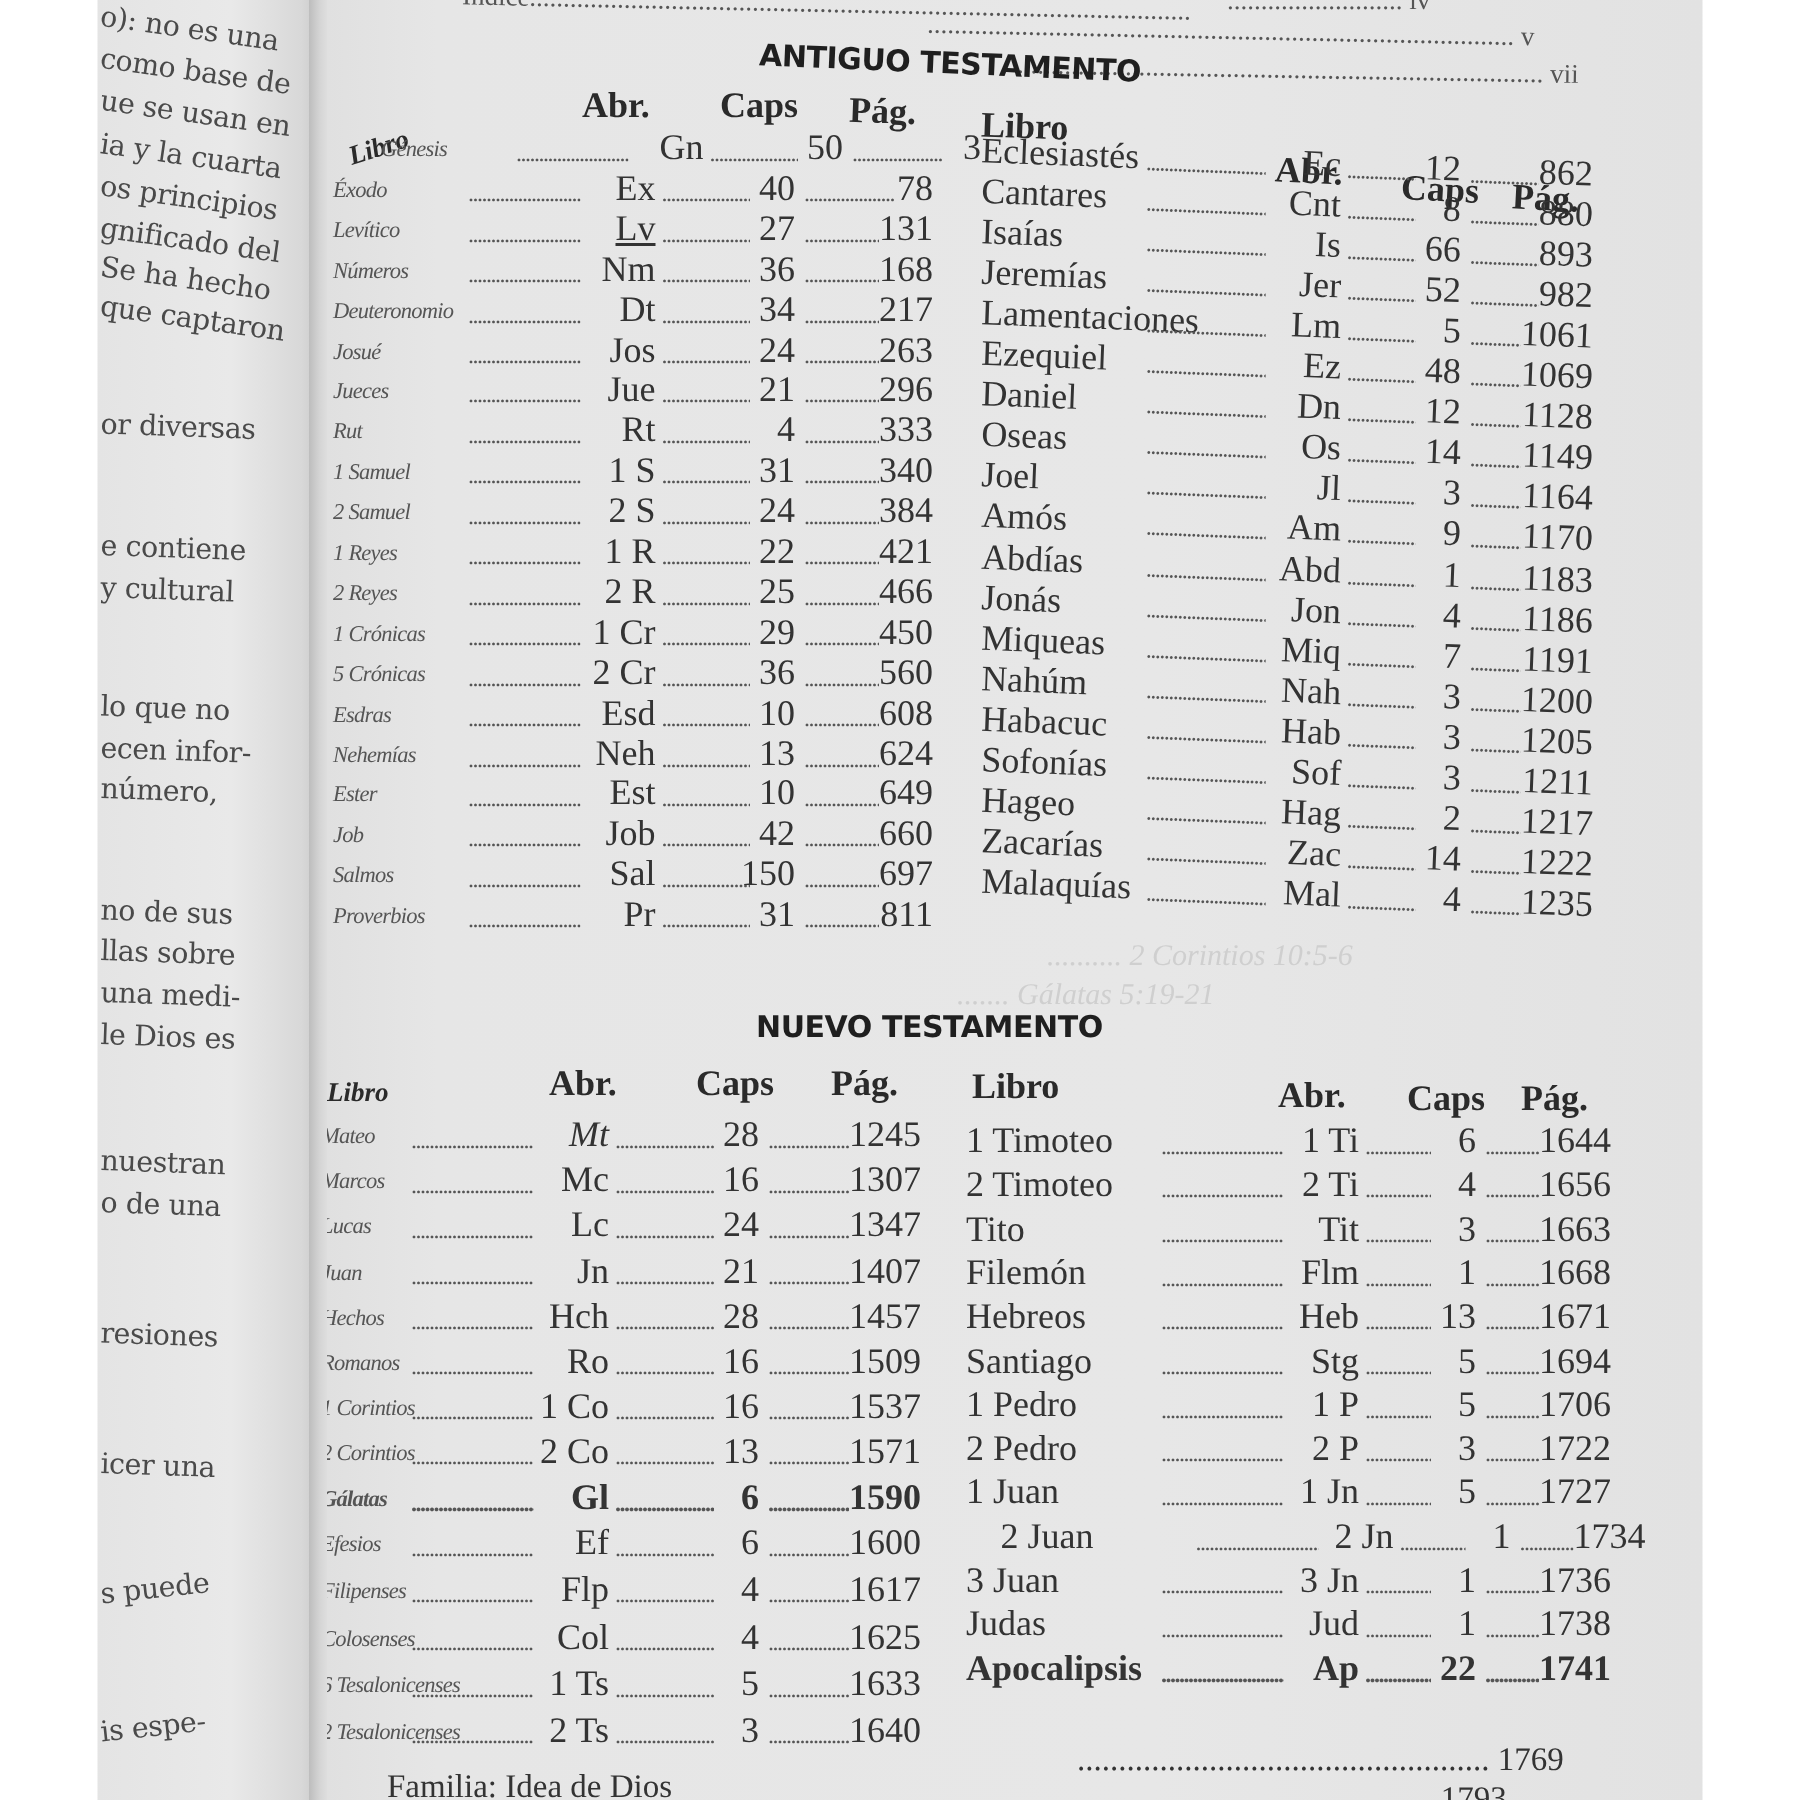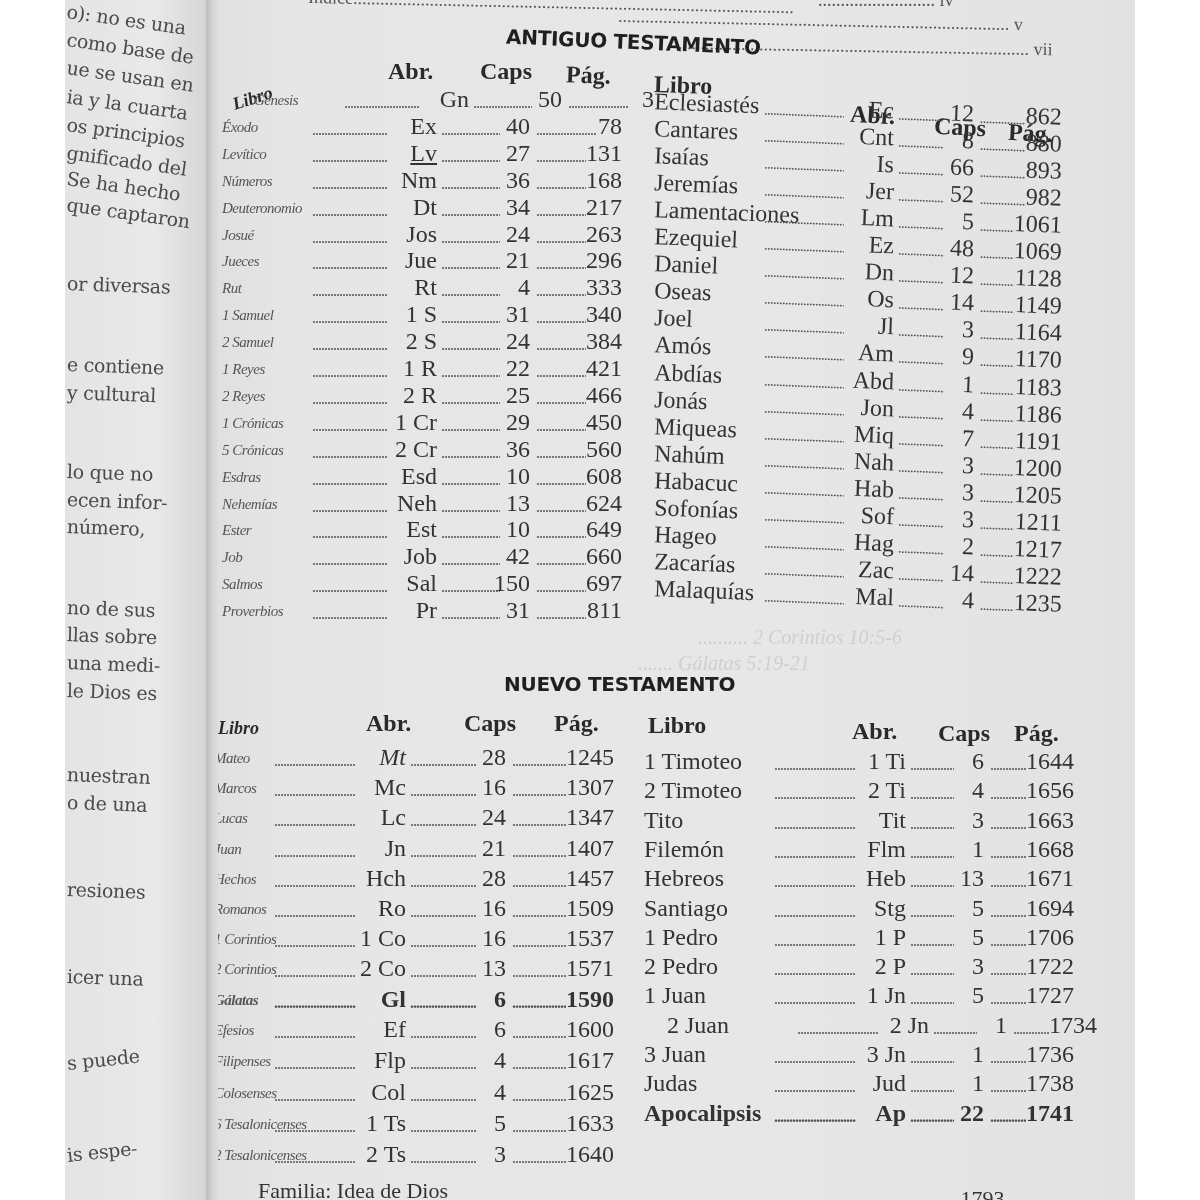--- a/index.html
+++ b/index.html
@@ -687,17 +687,20 @@
         <span class="book">Apocalipsis</span>
         <span class="dots" style="left: 130px; width: 82px;">................................................................................</span>
         <span class="abr" style="right: 168px;">Ap</span>
         <span class="dots" style="left: 266px; width: 44px;">..............................</span>
         <span class="caps" style="right: 90px;">22</span>
         <span class="dots" style="left: 346px; width: 36px;">....................</span>
         <span class="pag" style="right: 0px;">1741</span>
       </div>
     </div>
 
+  <div class="footer-line" style="left:500px; top:1160px;">
+    <span>.................................................. </span><span>1769</span>
+  </div>
   <div class="footer-line" style="left:40px; top:1178px;">Familia: Idea de Dios</div>
   <div class="footer-line" style="left:330px; top:1186px;">
     <span>.......................................................................... </span><span>1793</span>
   </div>
 </div>
 
 </body></html>

